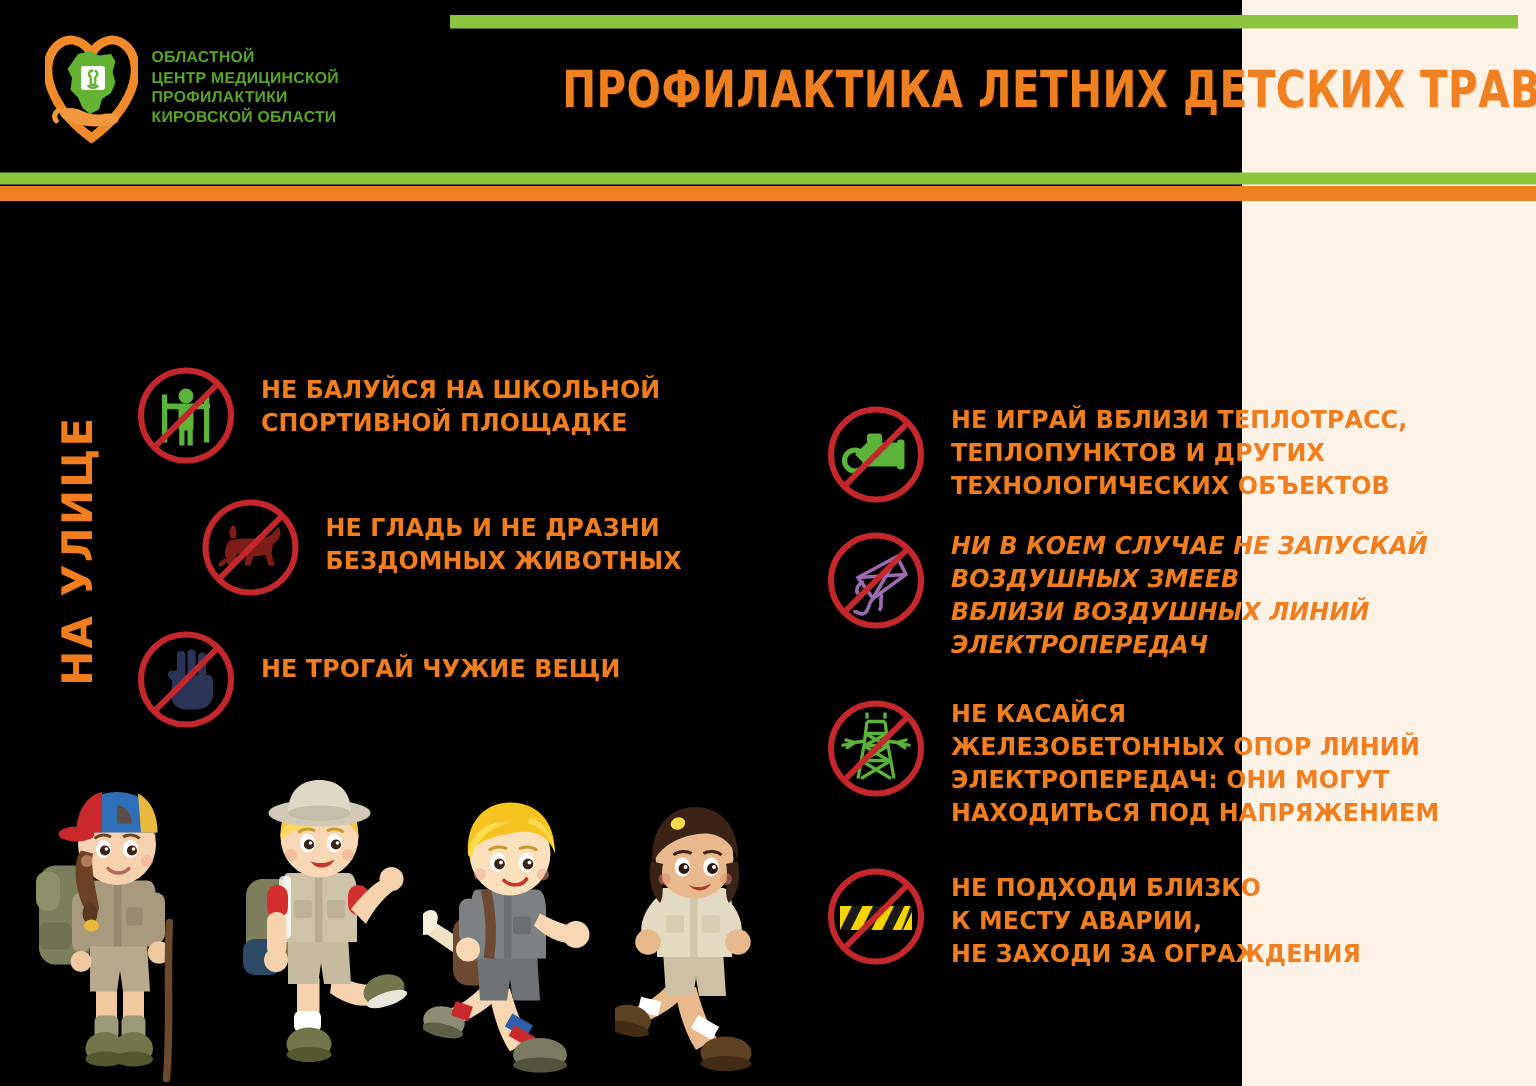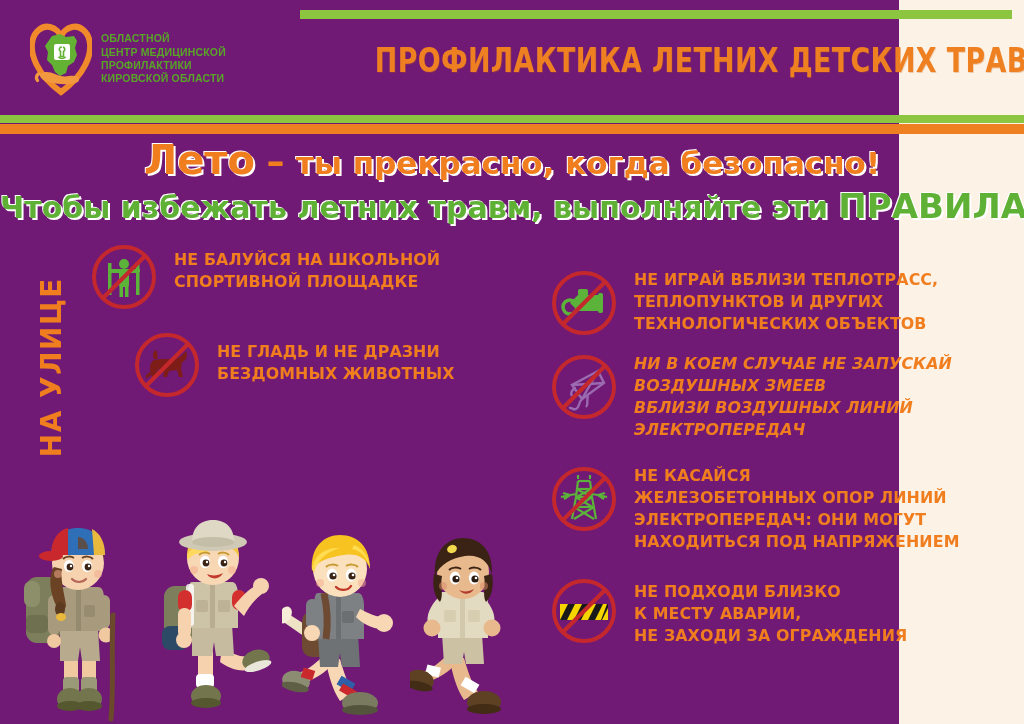--- a/index.html
+++ b/index.html
@@ -4,22 +4,22 @@
 <style>
   * { box-sizing: border-box; margin: 0; padding: 0; }
   html, body {
     width: 1024px; height: 724px;
     font-family: "Liberation Sans", sans-serif;
     background: #fdf2e6;
     overflow: hidden;
   }
   .poster {
     position: relative;
-    width: 899px; height: 724px;
-    background: #701a75;
+    width: 828px; height: 724px;
+    background: #000000;
   }
 
   
   .top-green-bar {
     position: absolute; left: 300px; top: 10px;
     width: 712px; height: 9px;
     background: #8cc641;
   }
 
   
@@ -182,30 +182,20 @@
     </div>
 
     <div class="title-wrap">
       <div class="poster-title">ПРОФИЛАКТИКА ЛЕТНИХ ДЕТСКИХ ТРАВМ</div>
     </div>
   </div>
 
   <div class="stripe-green"></div>
   <div class="stripe-orange"></div>
 
-  <div class="subtitle-zone">
-    <div class="sub-line1">
-      <span class="big">Лето</span>
-      <span class="dash">–</span>
-      <span class="rest">ты прекрасно, когда безопасно!</span>
-    </div>
-    <div class="sub-line2">
-      <span>Чтобы избежать летних травм, выполняйте эти </span><span class="caps">ПРАВИЛА</span>
-    </div>
-  </div>
 
   <div class="vert-label">
     <span>НА УЛИЦЕ</span>
   </div>
 
   <div class="col-left">
 
     <div class="rule">
       <svg class="rule-icon" viewBox="0 0 72 72">
         <g>
@@ -232,20 +222,34 @@
           <path d="M23 30 C21 26, 22 22, 25 21 C27 24, 27 28, 26 30 Z"></path>
           <path d="M19 43 C16 45, 14 47, 15 49 C17 49, 19 47, 21 45 Z"></path>
         </g>
         <circle cx="36" cy="36" r="30" fill="none" stroke="#c4282d" stroke-width="4"></circle>
         <line x1="15" y1="57" x2="57" y2="15" stroke="#c4282d" stroke-width="4"></line>
       </svg>
       <div class="rule-text">НЕ ГЛАДЬ И НЕ ДРАЗНИ
 БЕЗДОМНЫХ ЖИВОТНЫХ</div>
     </div>
 
+    <div class="rule">
+      <svg class="rule-icon" viewBox="0 0 72 72">
+        <g fill="#2b3356">
+          <rect x="30" y="17" width="5.5" height="24" rx="2.6"></rect>
+          <rect x="37" y="16" width="5.5" height="25" rx="2.6"></rect>
+          <rect x="44" y="18" width="5.5" height="23" rx="2.6"></rect>
+          <path d="M27 30 C24 30, 23 33, 25 35 L30 40 L30 30 Z"></path>
+          <path d="M27 33 L51 33 C53 33, 54 35, 54 38 L54 46 C54 52, 49 56, 43 56 L36 56 C30 56, 26 52, 26 46 Z"></path>
+        </g>
+        <circle cx="36" cy="36" r="30" fill="none" stroke="#c4282d" stroke-width="4"></circle>
+        <line x1="15" y1="57" x2="57" y2="15" stroke="#c4282d" stroke-width="4"></line>
+      </svg>
+      <div class="rule-text">НЕ ТРОГАЙ ЧУЖИЕ ВЕЩИ</div>
+    </div>
 
   </div>
 
   <div class="col-right">
 
     <div class="rule">
       <svg class="rule-icon" viewBox="0 0 72 72">
         <g fill="#5bb33a">
           <path d="M22 36 L30 28 L54 28 L54 44 L30 44 Z"></path>
           <ellipse cx="22" cy="40" rx="7" ry="7" fill="none" stroke="#5bb33a" stroke-width="3.5"></ellipse>

